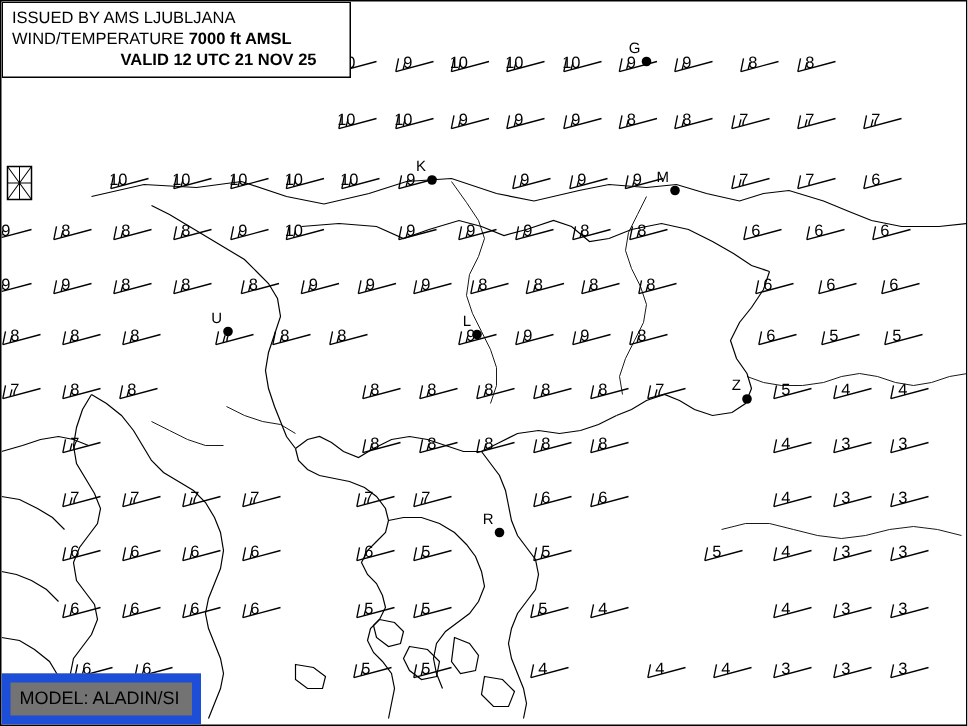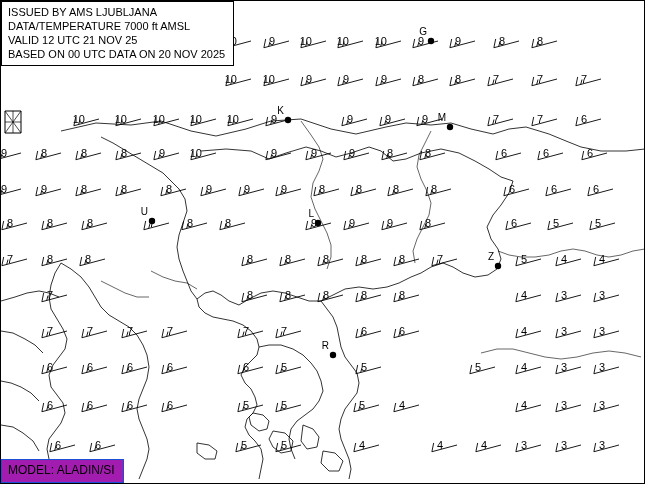--- a/index.html
+++ b/index.html
@@ -14,25 +14,25 @@
   }
   .legend-box{
     position:absolute;left:0;top:0;
     background:#fff;border:1px solid #000;
     padding:3px 22px 4px 6px;
     box-sizing:border-box;
     width:233px;
     z-index:30;
   }
   .legend-box div{font-size:11px;line-height:14px;color:#000;white-space:nowrap;}
-  .legend-box .bold{font-weight:normal;}
-  .legend-box .mixed b{font-weight:normal;}
+  .legend-box .bold{font-weight:bold;text-align:right;}
+  .legend-box .mixed b{font-weight:bold;}
   .model-box{
     position:absolute;left:0;bottom:0;
-    background:#a21caf;border:1px solid #1d4ed8;
+    background:#737373;border:6px solid #1d4ed8;
     padding:3px 8px 4px 6px;
     box-sizing:border-box;
     z-index:30;
   }
   .model-box div{font-size:12px;line-height:15px;color:#000;white-space:nowrap;}
   .hatch{
     position:absolute;
     left:2px;top:108px;
     width:20px;height:26px;
     z-index:25;
@@ -911,22 +911,21 @@
 
   <div class="hatch">
     <svg width="20" height="26" viewBox="0 0 20 26">
       <path d="M2,2 L18,2 L18,24 L2,24 Z" fill="none" stroke="#000" stroke-width="1"></path>
       <path d="M2,2 L18,24 M18,2 L2,24 M10,2 L10,24 M2,13 L18,13" stroke="#000" stroke-width="0.7"></path>
     </svg>
   </div>
 
   <div class="legend-box">
     <div>ISSUED BY AMS LJUBLJANA</div>
-    <div class="mixed"><span>DATA/TEMPERATURE </span><b>7000 ft AMSL</b></div>
+    <div class="mixed"><span>WIND/TEMPERATURE </span><b>7000 ft AMSL</b></div>
     <div class="bold">VALID 12 UTC 21 NOV 25</div>
-    <div>BASED ON 00 UTC DATA ON 20 NOV 2025</div>
   </div>
 
   <div class="model-box">
     <div>MODEL: ALADIN/SI</div>
   </div>
 
 </div>
 
 </body></html>

